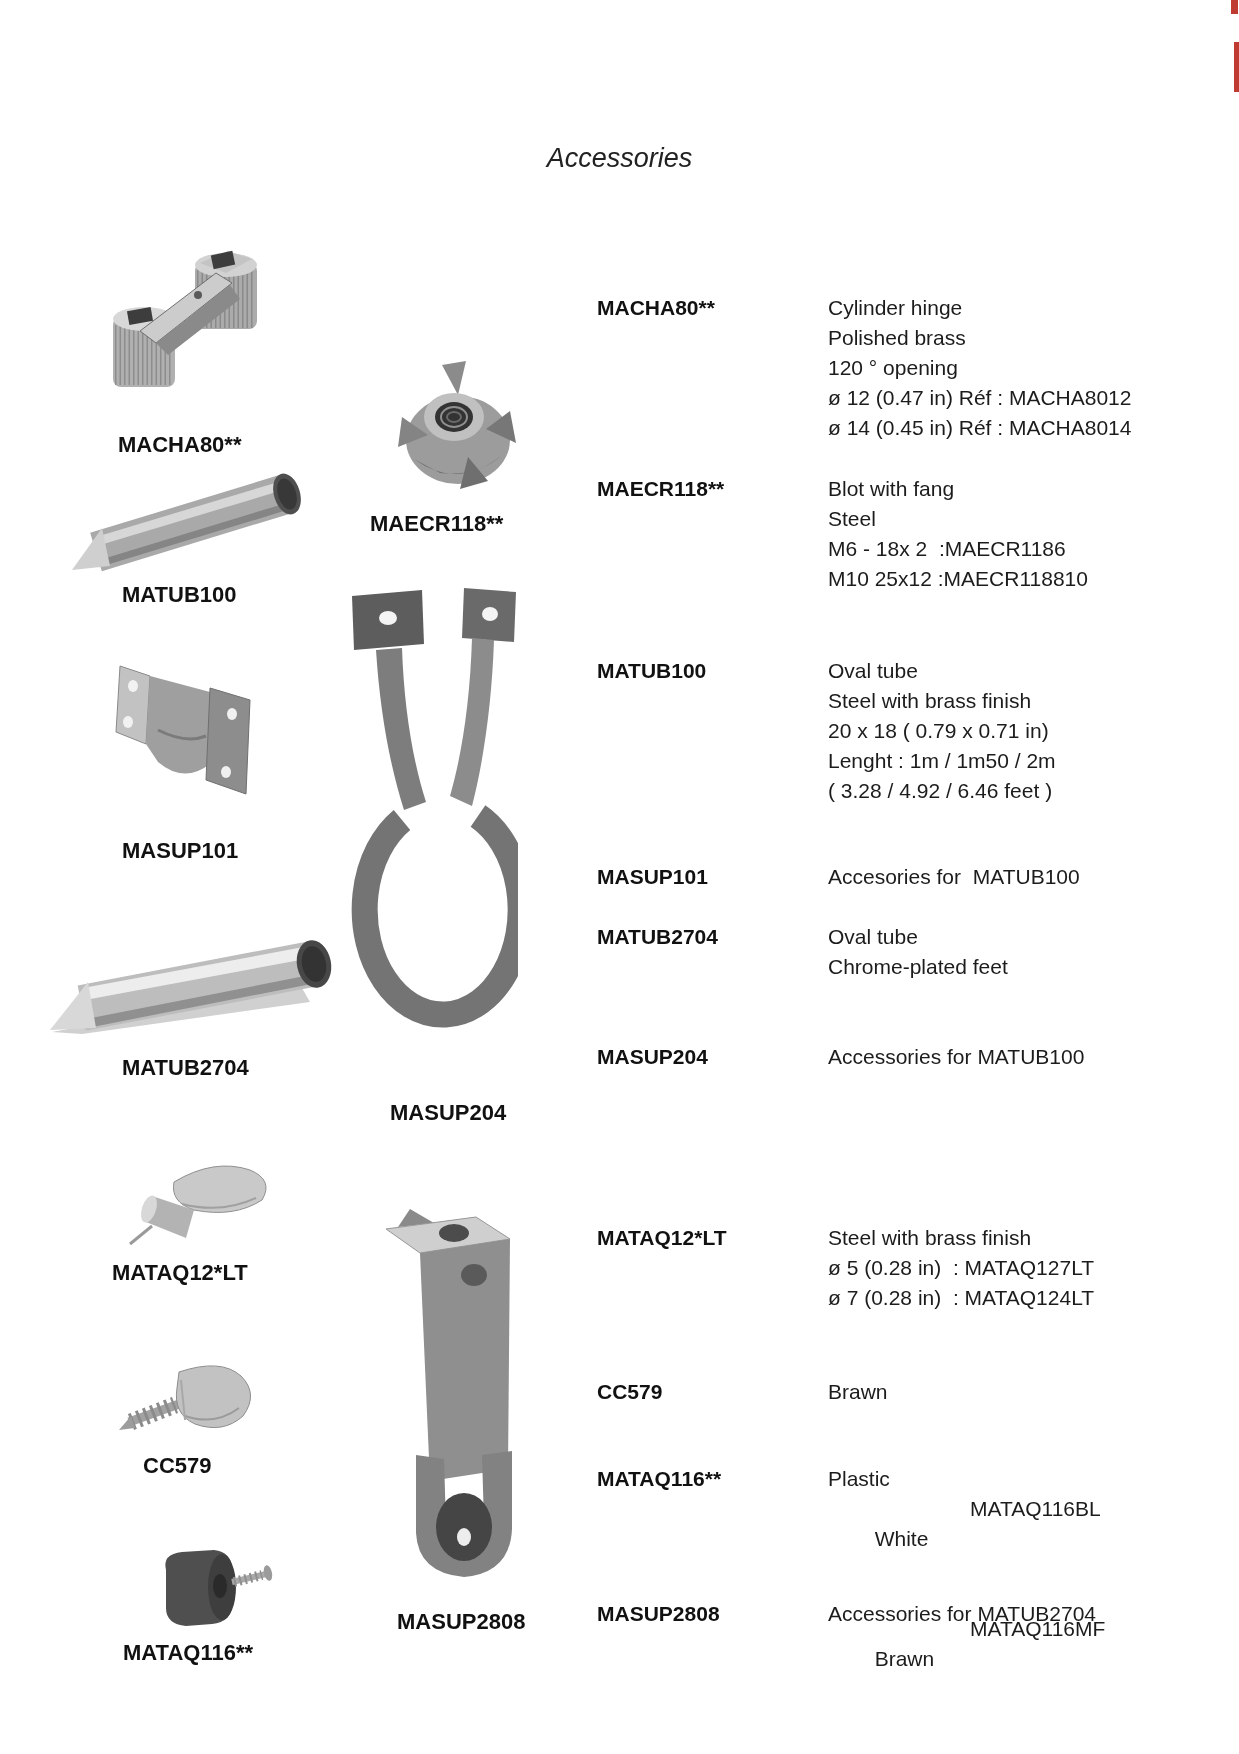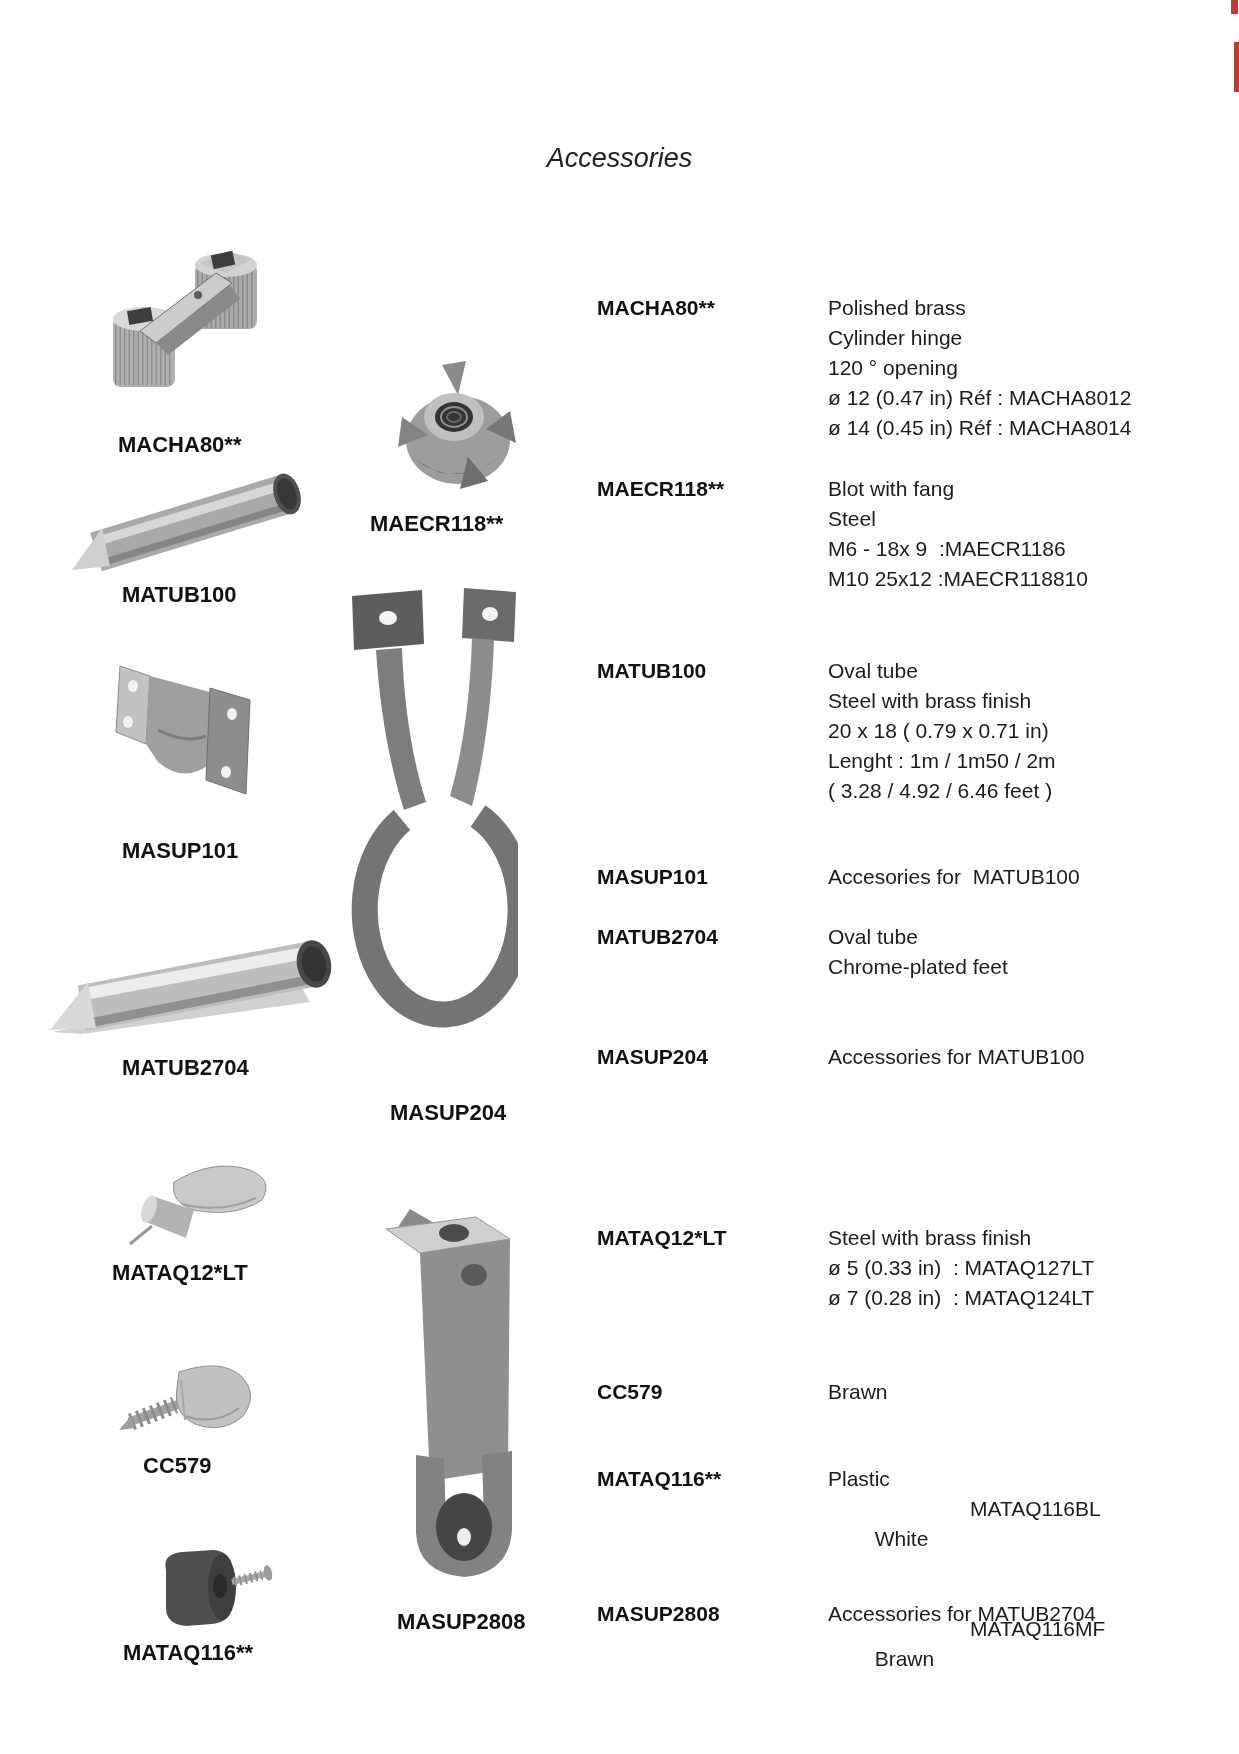--- a/index.html
+++ b/index.html
@@ -150,34 +150,34 @@
   <div class="fig-label" style="left:122px; top:1055px;">MATUB2704</div>
   <div class="fig-label" style="left:390px; top:1100px;">MASUP204</div>
   <div class="fig-label" style="left:112px; top:1260px;">MATAQ12*LT</div>
   <div class="fig-label" style="left:143px; top:1453px;">CC579</div>
   <div class="fig-label" style="left:123px; top:1640px;">MATAQ116**</div>
   <div class="fig-label" style="left:397px; top:1609px;">MASUP2808</div>
 
   <div class="listing" style="top:293px;">
     <div class="code">MACHA80**</div>
     <div class="desc">
+      <div class="desc-line">Cylinder hinge</div>
       <div class="desc-line">Polished brass</div>
-      <div class="desc-line">Cylinder hinge</div>
       <div class="desc-line">120 ° opening</div>
       <div class="desc-line">ø 12 (0.47 in) Réf : MACHA8012</div>
       <div class="desc-line">ø 14 (0.45 in) Réf : MACHA8014</div>
     </div>
   </div>
 
   <div class="listing" style="top:474px;">
     <div class="code">MAECR118**</div>
     <div class="desc">
       <div class="desc-line">Blot with fang</div>
       <div class="desc-line">Steel</div>
-      <div class="desc-line">M6 - 18x 9  :MAECR1186</div>
+      <div class="desc-line">M6 - 18x 2  :MAECR1186</div>
       <div class="desc-line">M10 25x12 :MAECR118810</div>
     </div>
   </div>
 
   <div class="listing" style="top:656px;">
     <div class="code">MATUB100</div>
     <div class="desc">
       <div class="desc-line">Oval tube</div>
       <div class="desc-line">Steel with brass finish</div>
       <div class="desc-line">20 x 18 ( 0.79 x 0.71 in)</div>
@@ -205,21 +205,21 @@
     <div class="code">MASUP204</div>
     <div class="desc">
       <div class="desc-line">Accessories for MATUB100</div>
     </div>
   </div>
 
   <div class="listing" style="top:1223px;">
     <div class="code">MATAQ12*LT</div>
     <div class="desc">
       <div class="desc-line">Steel with brass finish</div>
-      <div class="desc-line">ø 5 (0.33 in)  : MATAQ127LT</div>
+      <div class="desc-line">ø 5 (0.28 in)  : MATAQ127LT</div>
       <div class="desc-line">ø 7 (0.28 in)  : MATAQ124LT</div>
     </div>
   </div>
 
   <div class="listing" style="top:1377px;">
     <div class="code">CC579</div>
     <div class="desc">
       <div class="desc-line">Brawn</div>
     </div>
   </div>

